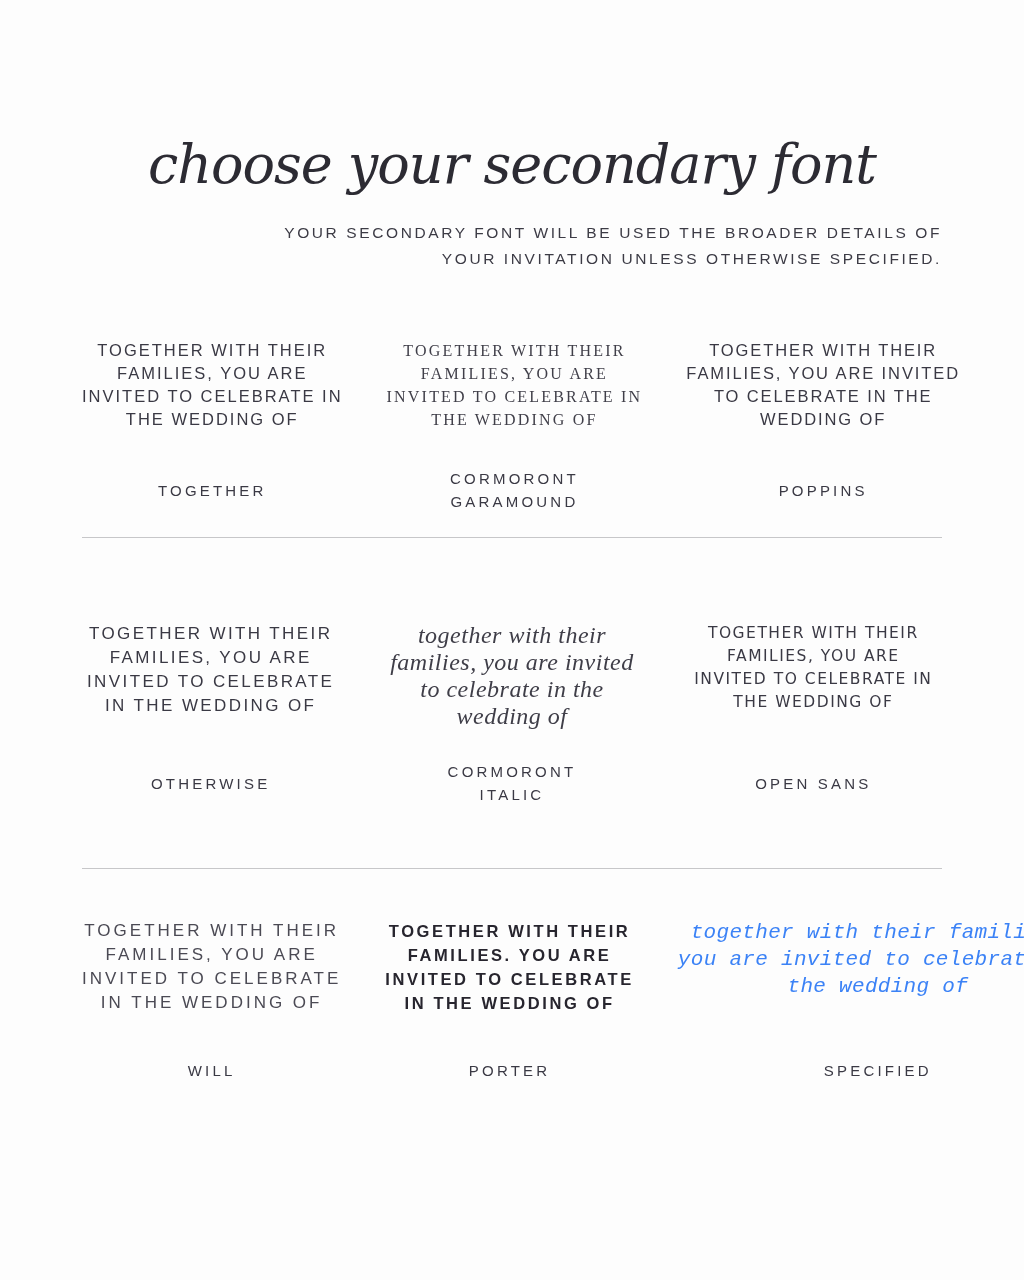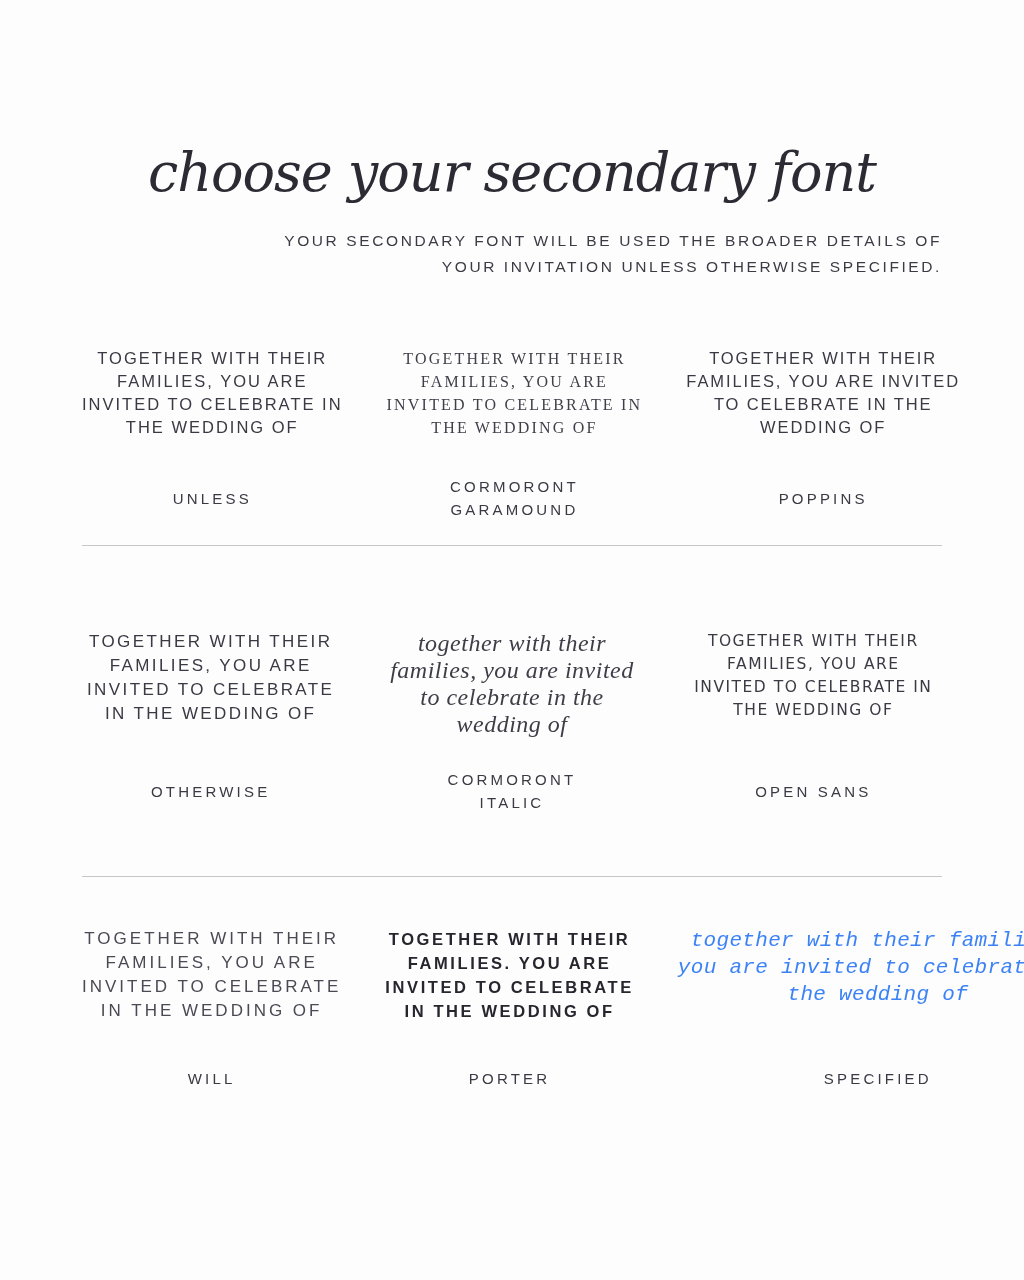--- a/index.html
+++ b/index.html
@@ -6,21 +6,21 @@
   html, body { margin: 0; padding: 0; }
   body {
     width: 1024px;
     height: 1280px;
     background: #fdfdfd;
     overflow: hidden;
     font-family: "Liberation Sans", sans-serif;
   }
   .page {
     width: 860px;
-    margin: 8px auto;
+    margin: 0 auto;
     padding-top: 134px;
   }
   h1.title {
     margin: 0;
     text-align: center;
     font-family: "DejaVu Serif", serif;
     font-style: italic;
     font-weight: 500;
     font-size: 54px;
     line-height: 1.15;
@@ -96,21 +96,21 @@
   <h1 class="title">choose your secondary font</h1>
   <p class="subtitle">YOUR SECONDARY FONT WILL BE USED THE BROADER DETAILS OF
 YOUR INVITATION UNLESS OTHERWISE SPECIFIED.</p>
 
   <section class="row row-1">
     <div class="cell">
       <div class="sample f-brandon">TOGETHER WITH THEIR
 FAMILIES, YOU ARE
 INVITED TO CELEBRATE IN
 THE WEDDING OF</div>
-      <div class="labelbox">UNLESS</div>
+      <div class="labelbox">TOGETHER</div>
     </div>
     <div class="cell">
       <div class="sample f-cormoront-garamound">TOGETHER WITH THEIR
 FAMILIES, YOU ARE
 INVITED TO CELEBRATE IN
 THE WEDDING OF</div>
       <div class="labelbox">CORMORONT
 GARAMOUND</div>
     </div>
     <div class="cell">

